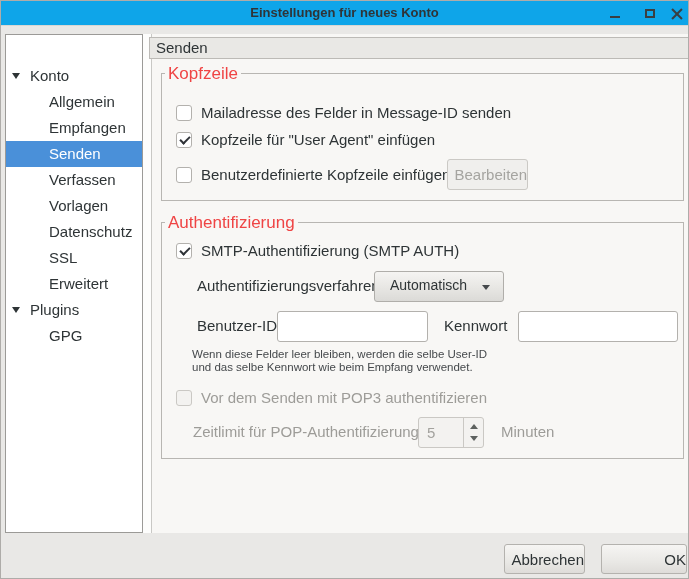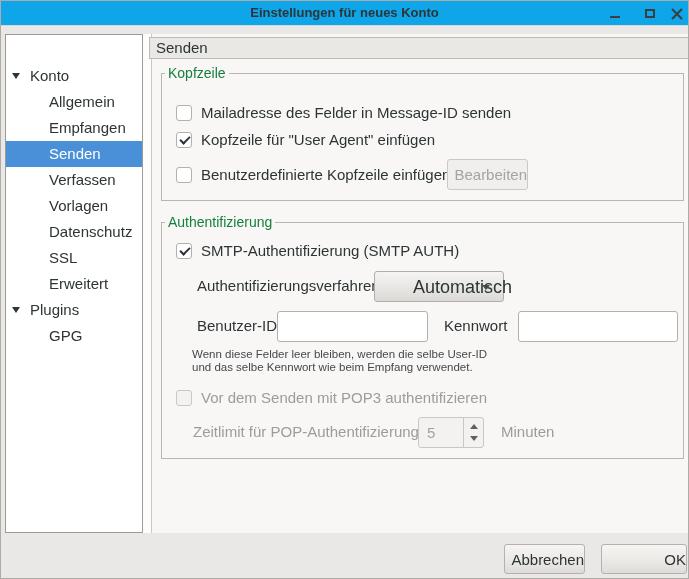--- a/index.html
+++ b/index.html
@@ -28,37 +28,37 @@
   .trow.lvl1 .rowlabel { padding-left:43px; }
   .trow .rowlabel { display:block; }
   .trow.selected { background:#4a90d9; color:#ffffff; }
 
   .splitter { position:absolute; left:142px; top:33px; width:8px; height:499px; background:#fdfdfc; cursor:col-resize; }
   .panel { position:absolute; left:150px; top:33px; width:539px; height:499px; background:#f8f7f5; border-left:1px solid #c9c8c5; }
   .page-header { position:absolute; left:148px; top:36px; width:541px; height:22px; background:#e9e8e5; border:1px solid #bcbab6; font-size:15px; line-height:20px; padding-left:6px; }
 
   
   .frame { position:absolute; border:1px solid #b8b6b2; }
-  .legend { position:absolute; top:-9px; left:3px; background:#f8f7f5; padding:0 3px; font-size:14px; line-height:17px; color:#15803d; }
+  .legend { position:absolute; top:-9px; left:3px; background:#f8f7f5; padding:0 3px; font-size:17px; line-height:17px; color:#ef4444; }
   .f1 { left:160px; top:72px;  width:523px; height:128px; }
   .f2 { left:160px; top:221px; width:523px; height:237px; }
 
   .lbl { position:absolute; font-size:15px; line-height:18px; white-space:nowrap; }
   .lbl.dis { color:#9d9c98; }
   .hint { position:absolute; font-size:11.5px; line-height:13px; color:#45494c; width:305px; }
 
   .chk { position:absolute; width:16px; height:16px; background:#ffffff; border:1px solid #b3b1ad; border-radius:3px; cursor:pointer; }
   .chk.checked::after { content:""; position:absolute; left:2.5px; top:3px; width:8px; height:4px; border-left:2px solid #2f3338; border-bottom:2px solid #2f3338; transform:rotate(-45deg); }
   .chk.dis { background:#f3f2f0; border-color:#cac8c4; }
 
   .btn { position:absolute; background:linear-gradient(to bottom,#f6f5f3,#e9e8e5 60%,#dedcd9); border:1px solid #b4b2ae; border-radius:3px; font-size:15px; color:#2e3436; display:flex; align-items:center; justify-content:flex-end; cursor:pointer; }
   .btn.dis { background:#f0efed; border-color:#cbc9c5; color:#a5a4a0; cursor:default; }
 
   .combo { position:absolute; background:linear-gradient(to bottom,#f5f4f2,#e6e5e2 60%,#dbdad7); border:1px solid #b0aeaa; border-radius:3px; cursor:pointer; }
-  .combo-text { position:absolute; left:15px; top:5px; font-size:18px;margin-left:23px; }
+  .combo-text { position:absolute; left:15px; top:5px; font-size:14px; }
   .arrow-down { position:absolute; right:13px; top:13px; width:0; height:0; border-left:4.5px solid transparent; border-right:4.5px solid transparent; border-top:5.5px solid #45494c; }
 
   .entry { position:absolute; background:#ffffff; border:1px solid #b3b1ad; border-radius:3px; font:15px "Liberation Sans","DejaVu Sans",sans-serif; padding:0 7px; outline:none; color:#2e3436; }
 
   .spin { position:absolute; background:#f3f2f0; border:1px solid #cac8c4; border-radius:3px; }
   .spin-val { position:absolute; left:8px; top:6px; font-size:15px; color:#a3a29e; }
   .spin-btns { position:absolute; right:0; top:0; width:20px; height:100%; border-left:1px solid #cac8c4; }
   .spin-up { position:absolute; left:6px; top:6px; width:0; height:0; border-left:4px solid transparent; border-right:4px solid transparent; border-bottom:5px solid #5d615f; cursor:pointer; }
   .spin-down { position:absolute; left:6px; bottom:6px; width:0; height:0; border-left:4px solid transparent; border-right:4px solid transparent; border-top:5px solid #5d615f; cursor:pointer; }
 </style>

